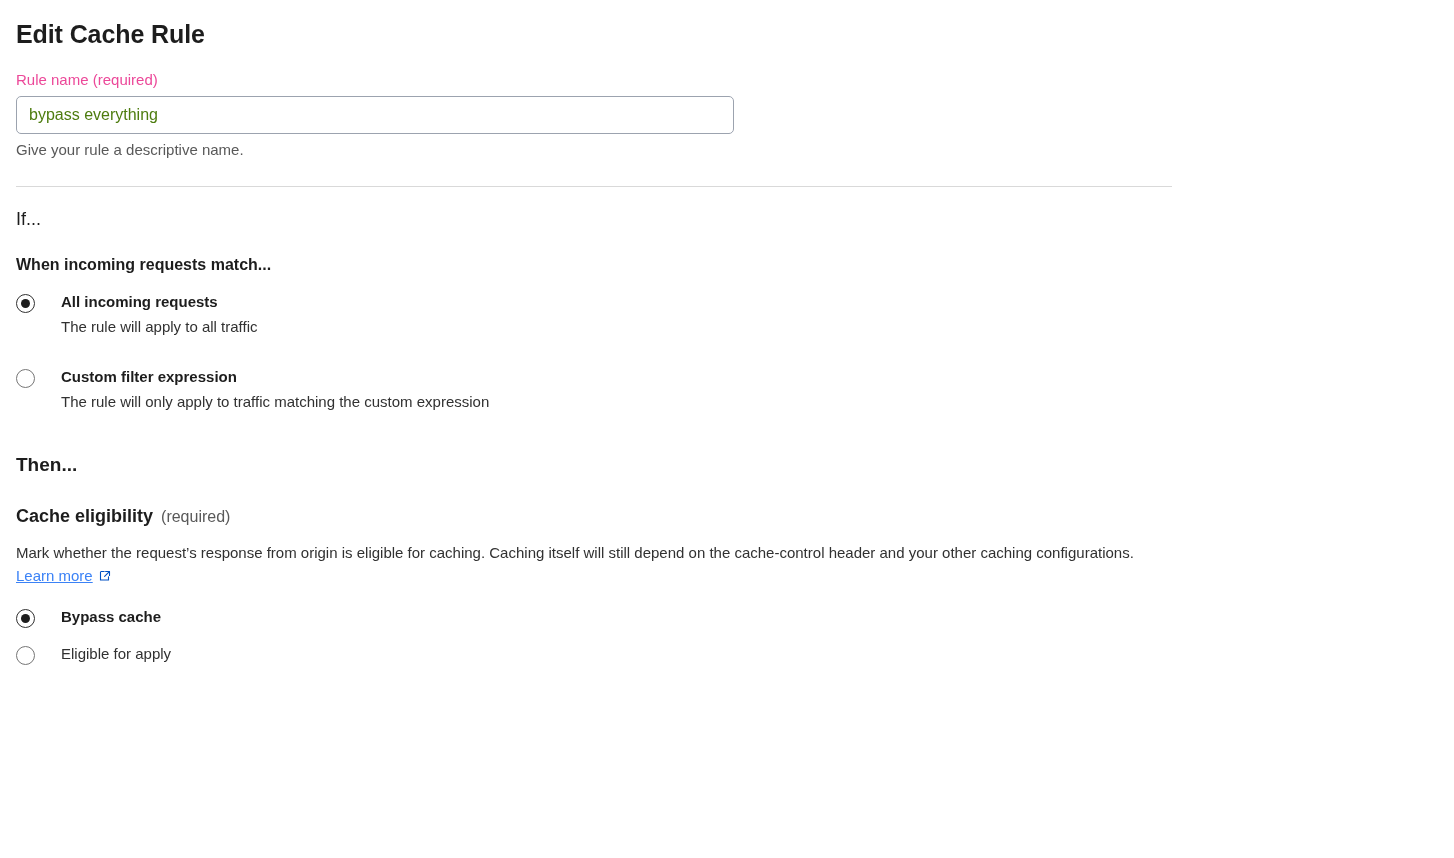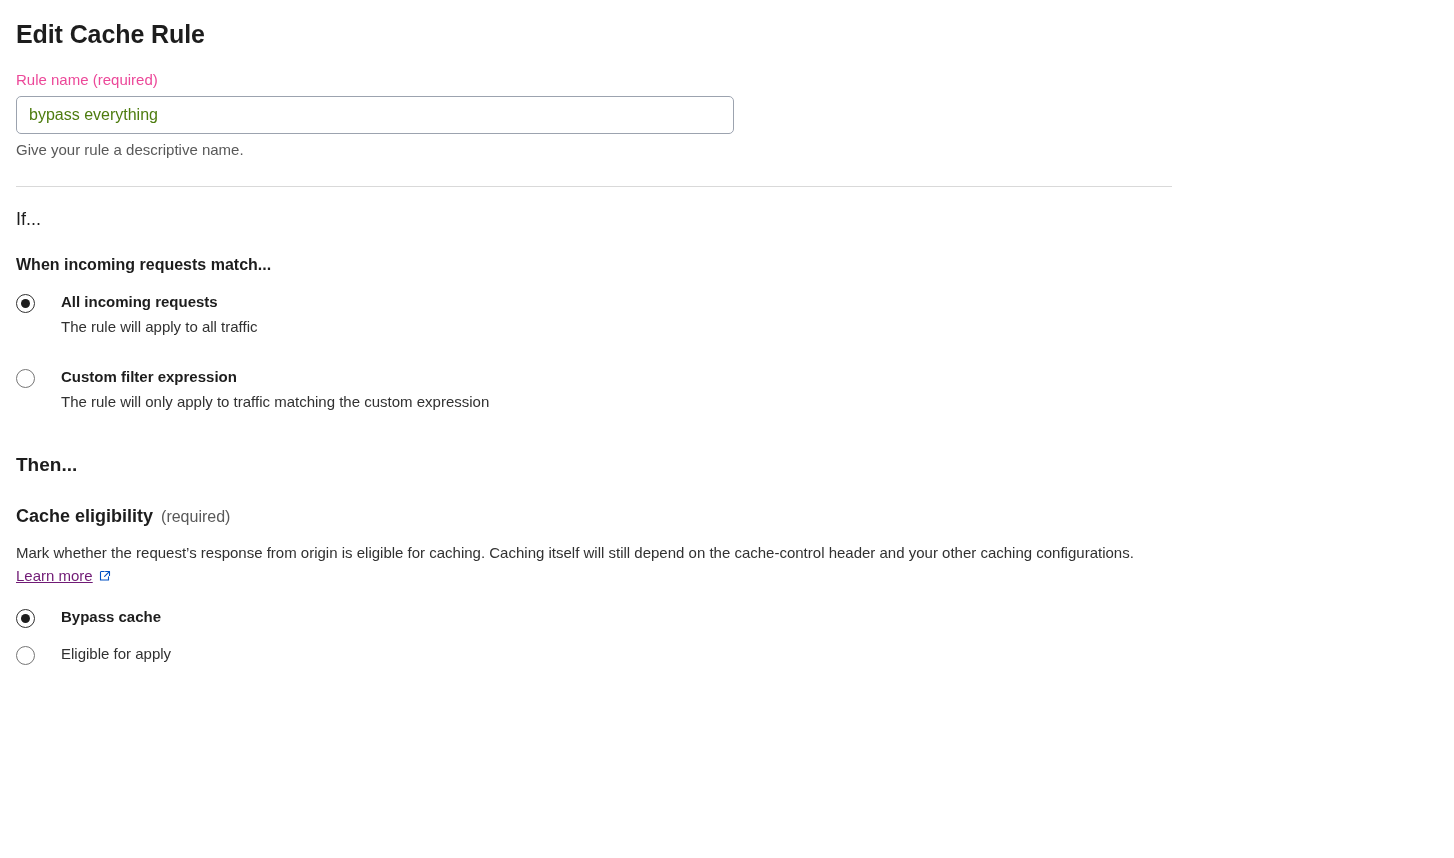--- a/index.html
+++ b/index.html
@@ -130,21 +130,21 @@
     color: #595959;
   }
   .paragraph {
     font-size: 15px;
     color: #313131;
     line-height: 23px;
     margin-top: 14px;
     max-width: 1410px;
   }
   .link {
-    color: #701a75;
+    color: #3b82f6;
     text-decoration: underline;
     cursor: pointer;
   }
   .ext-icon {
     display: inline-block;
     vertical-align: -2px;
     margin-left: 5px;
   }
   .cache-radios { margin-top: 18px; }
   .cache-radios .radio-row { margin-bottom: 16px; }

